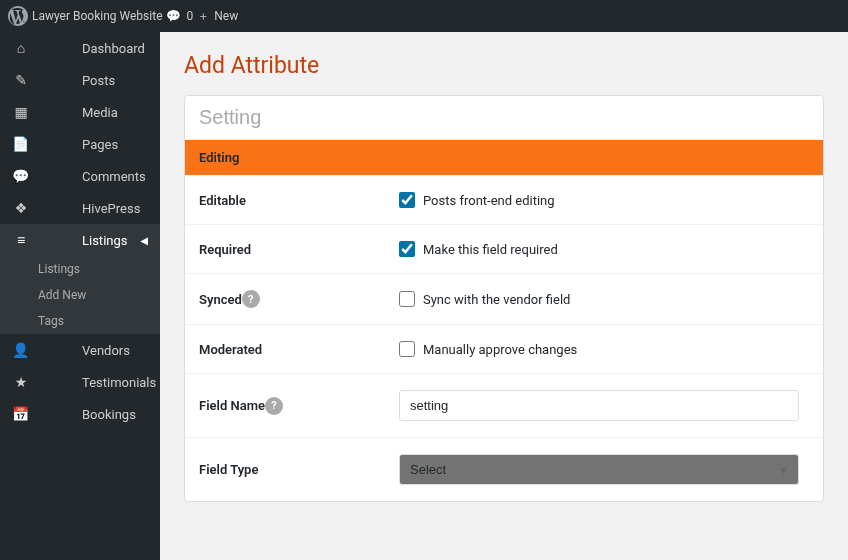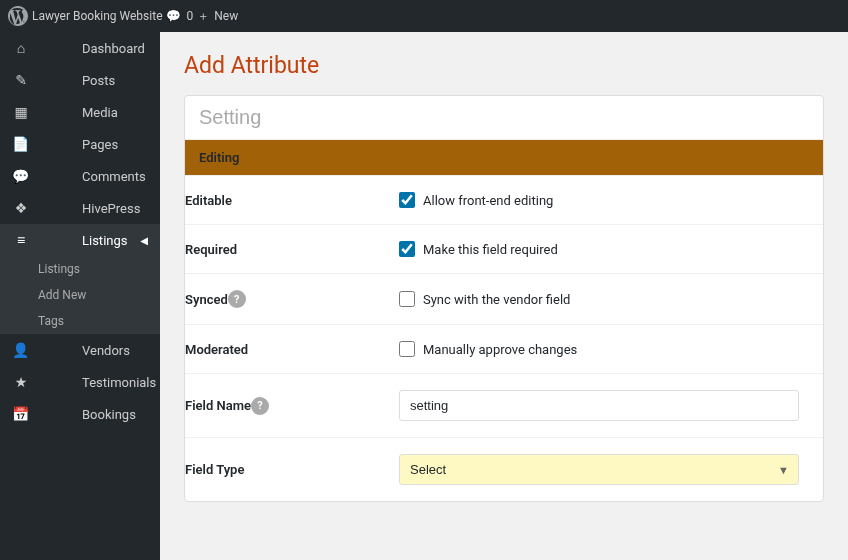--- a/index.html
+++ b/index.html
@@ -94,33 +94,33 @@
       border: none;
       outline: none;
       font-size: 20px;
       padding: 10px 14px;
       color: #23282d;
       background: transparent;
     }
     .setting-name-input::placeholder { color: #aaa; }
 
     .section-header {
-      background: #a16207;
+      background: #f97316;
       border-bottom: 1px solid #eee;
       padding: 10px 14px;
       font-weight: 600;
       font-size: 13px;
       color: #23282d;
     }
 
     .form-table { width: 100%; border-collapse: collapse; }
     .form-row { border-bottom: 1px solid #f0f0f0; }
     .form-row:last-child { border-bottom: none; }
     .form-label-cell {
-      padding: 16px 0;
+      padding: 16px 14px;
       font-weight: 600;
       font-size: 13px;
       color: #23282d;
       width: 200px;
       vertical-align: middle;
     }
     .form-field-cell {
       padding: 16px 14px;
       vertical-align: middle;
     }
@@ -175,21 +175,21 @@
       max-width: 400px;
     }
     .select-input {
       width: 100%;
       border: 1px solid #ddd;
       border-radius: 3px;
       padding: 7px 10px;
       font-size: 13px;
       color: #23282d;
       appearance: none;
-      background: #fef9c3;
+      background: #737373;
       outline: none;
       cursor: pointer;
     }
     .select-arrow {
       position: absolute;
       right: 10px;
       top: 50%;
       transform: translateY(-50%);
       pointer-events: none;
       color: #666;
@@ -296,21 +296,21 @@
       <table class="form-table">
 
         <tbody>
             <tr class="form-row">
           <td class="form-label-cell">
             <span>Editable</span>
           </td>
           <td class="form-field-cell">
             <div class="checkbox-row">
               <input type="checkbox" checked="" style="">
-              <span class="checkbox-label">Allow front-end editing</span>
+              <span class="checkbox-label">Posts front-end editing</span>
             </div>
           </td>
         </tr>
 
         <tr class="form-row">
           <td class="form-label-cell">
             <span>Required</span>
           </td>
           <td class="form-field-cell">
             <div class="checkbox-row">

